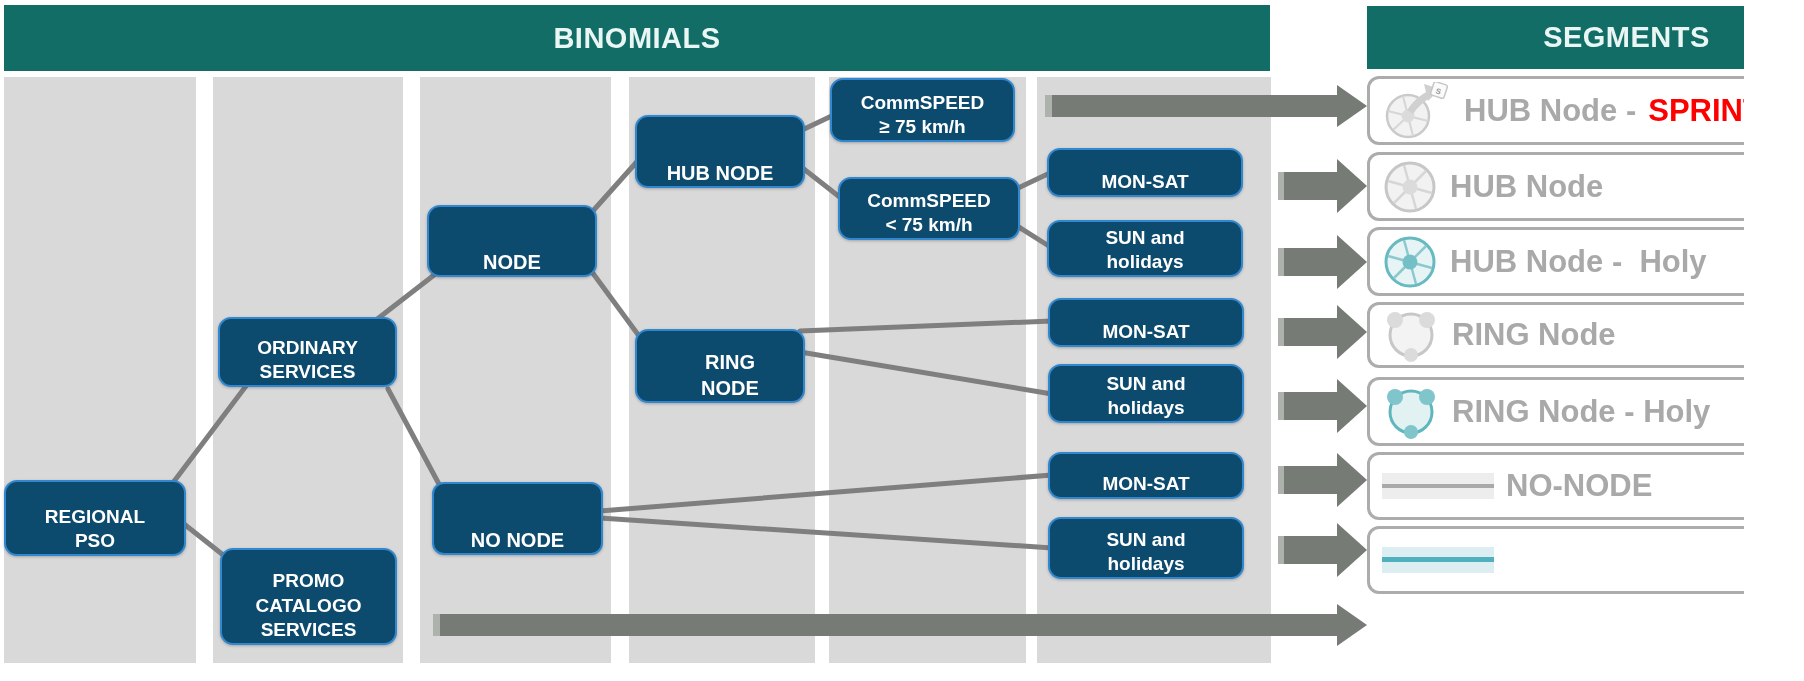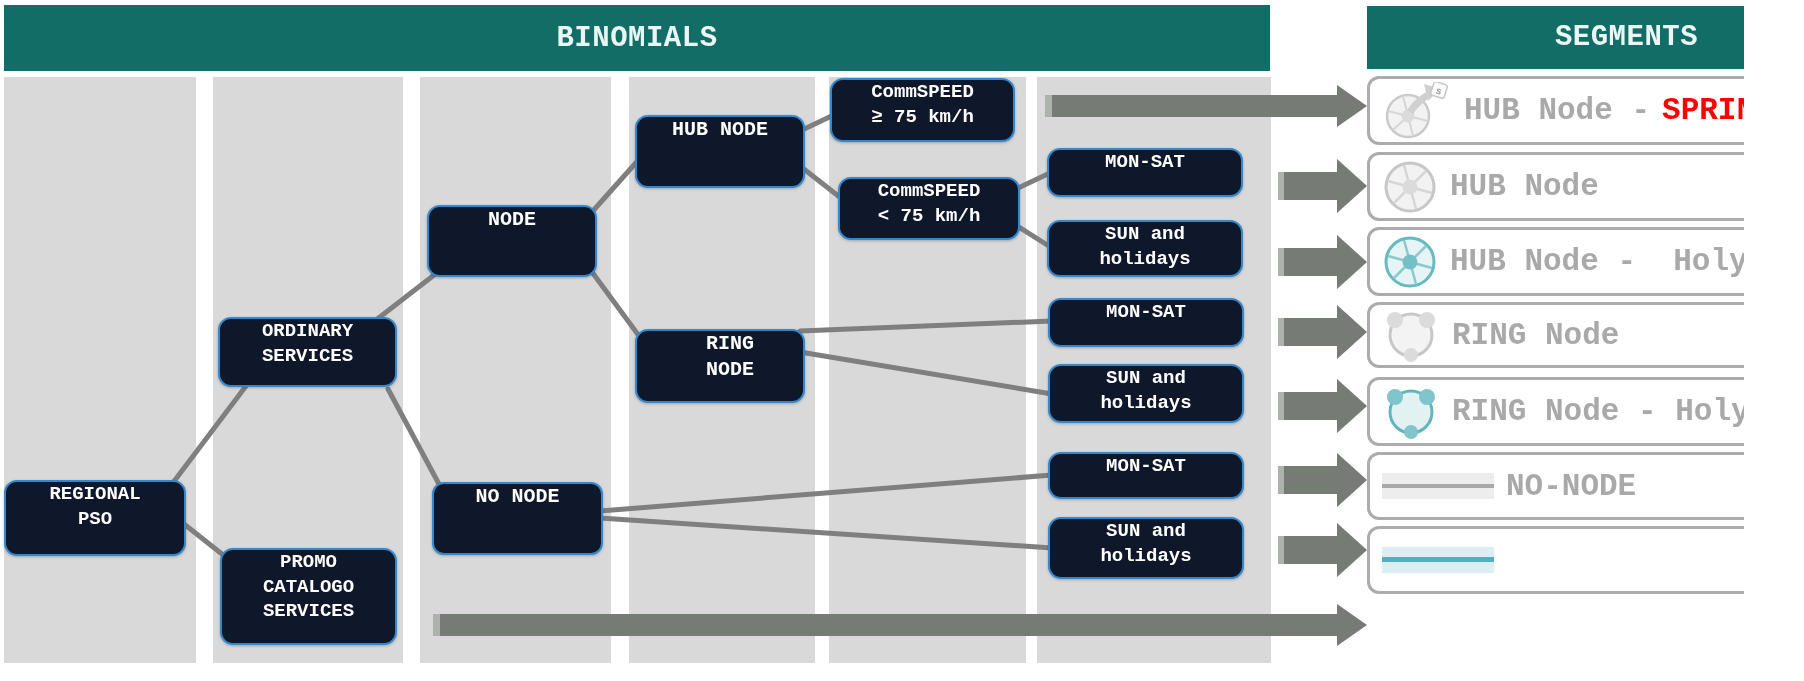--- a/index.html
+++ b/index.html
@@ -1,29 +1,29 @@
 <!DOCTYPE html>
 <html><head>
 <meta charset="utf-8">
 <style>
   html,body{margin:0;padding:0;background:#ffffff;}
   .canvas{position:relative;width:1744px;height:681px;background:#ffffff;
-          font-family:Liberation Mono, monospace;overflow:hidden;}
+          font-family:Liberation Sans, sans-serif;overflow:hidden;}
 
   .hdr{position:absolute;background:#116D66;color:#EAF6F4;display:flex;
        align-items:center;justify-content:center;font-weight:bold;
        font-size:29px;letter-spacing:.5px;z-index:1;}
 
   .col{position:absolute;top:77px;height:586px;background:#D9D9D9;z-index:0;}
 
   .lines{position:absolute;left:0;top:0;z-index:2;pointer-events:none;}
 
-  .node{position:absolute;background:#0f172a;border:2px solid #3188CF;
+  .node{position:absolute;background:#0c4a6e;border:2px solid #3188CF;
         border-radius:13px;color:#fff;font-weight:bold;display:flex;
-        align-items:flex-start;justify-content:center;text-align:center;
+        align-items:flex-end;justify-content:center;text-align:center;
         z-index:3;box-sizing:border-box;box-shadow:0 1px 3px rgba(0,0,0,.25);}
   .node span{white-space:pre-line;line-height:1.3;}
   .fs20{font-size:20px;} .fs19{font-size:19px;}
 
   .arrow{position:absolute;display:flex;align-items:center;z-index:2;}
   .arrow .cap{background:#AEB2AD;}
   .arrow .bar{flex:1;background:#767B76;}
   .arrow .head{width:0;height:0;}
   .arrow-long .cap,.arrow-long .bar{height:22px;}
   .arrow-long .cap{width:7px;}

